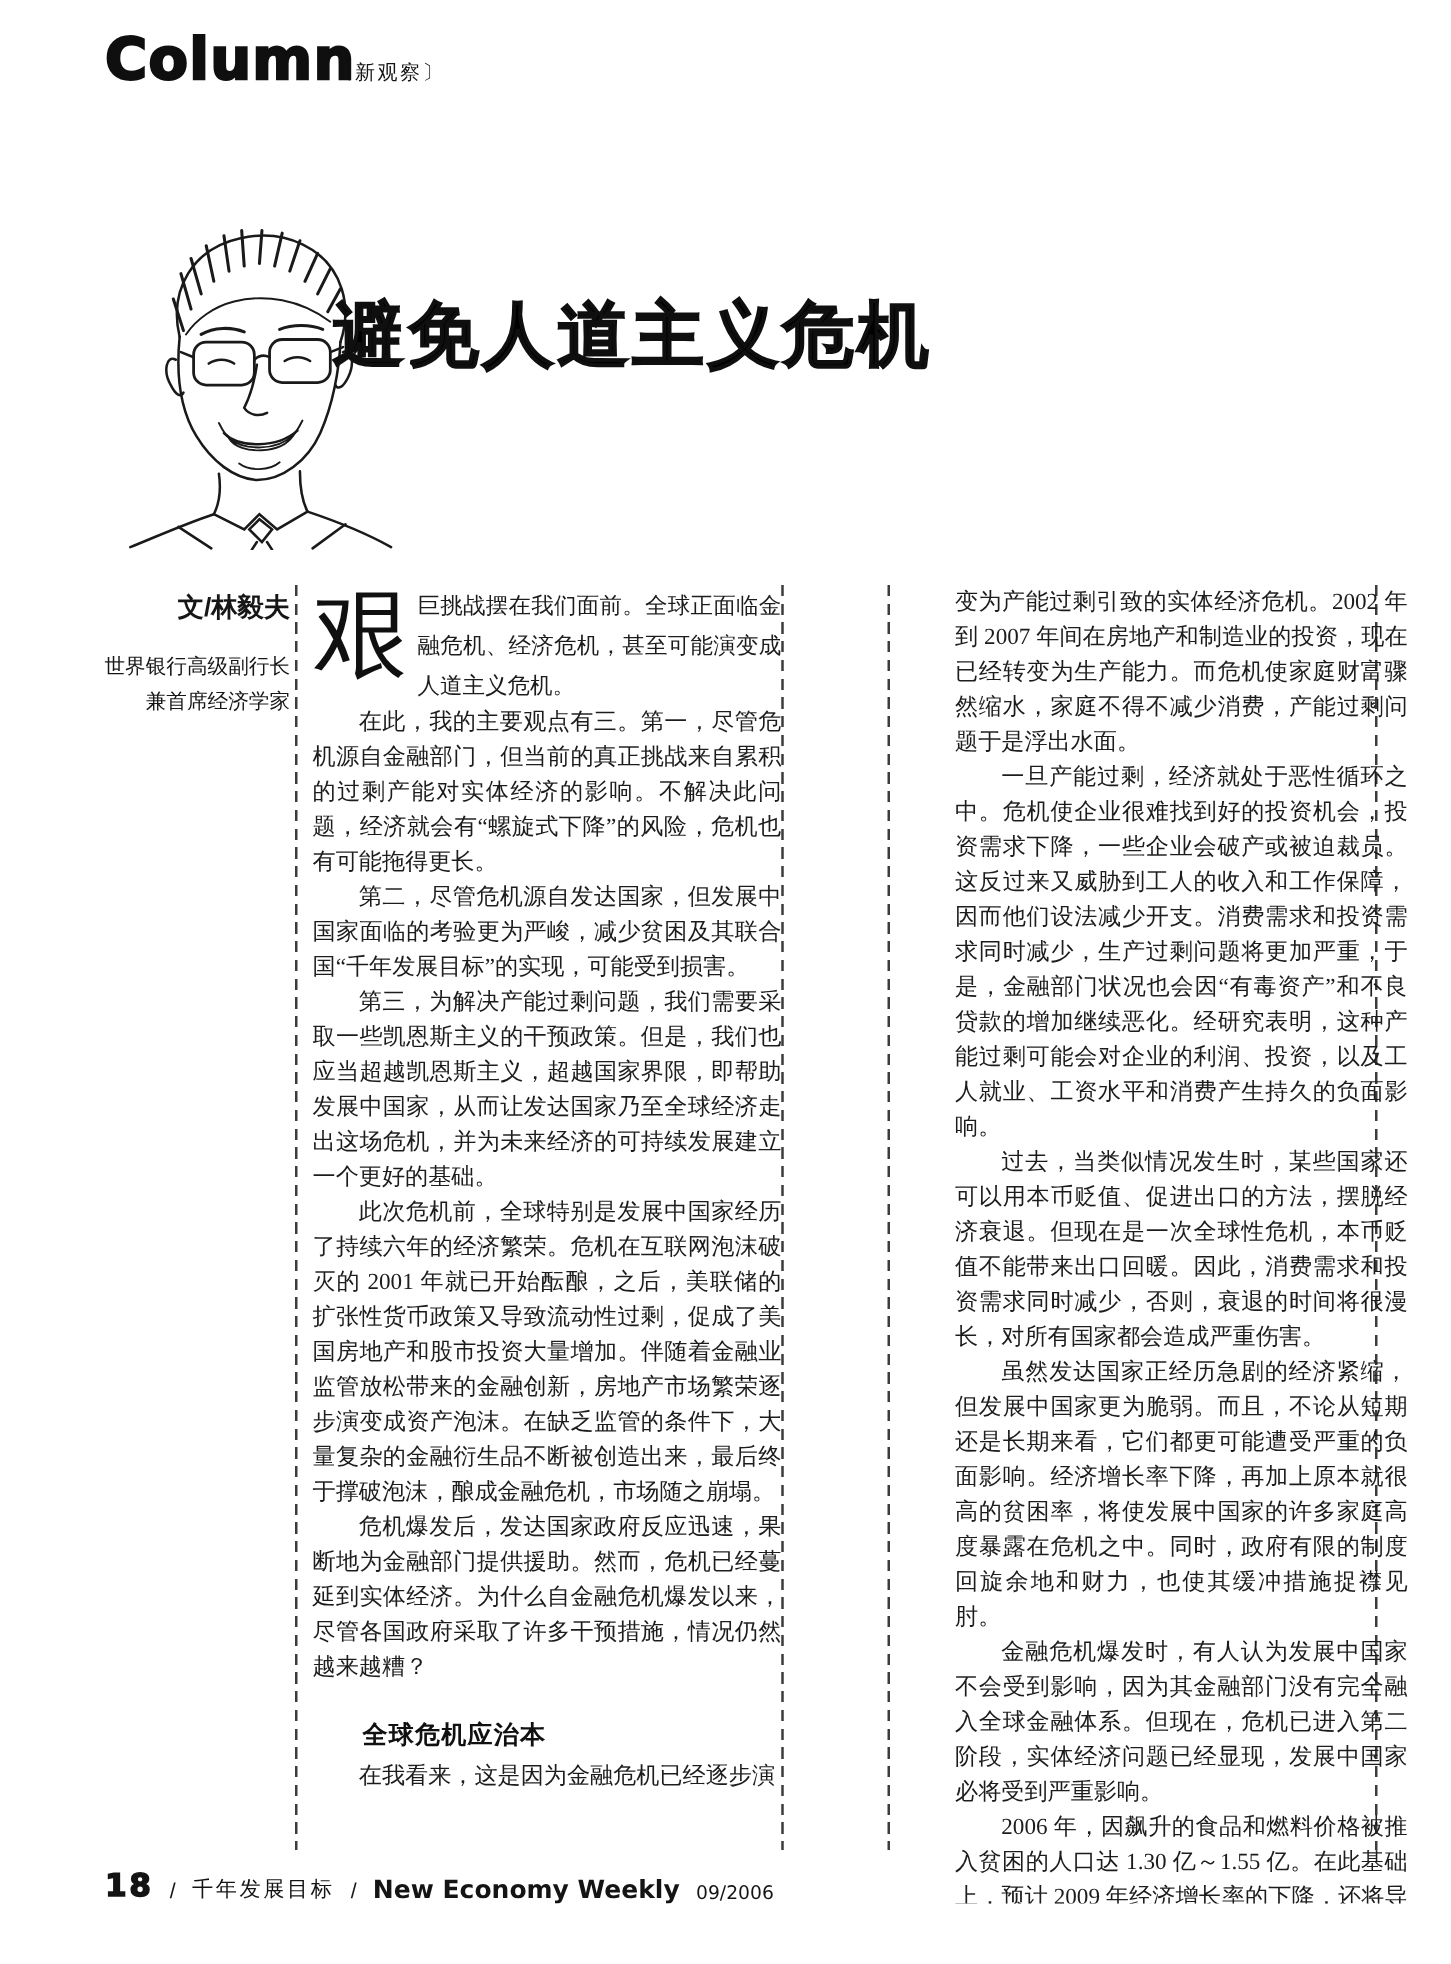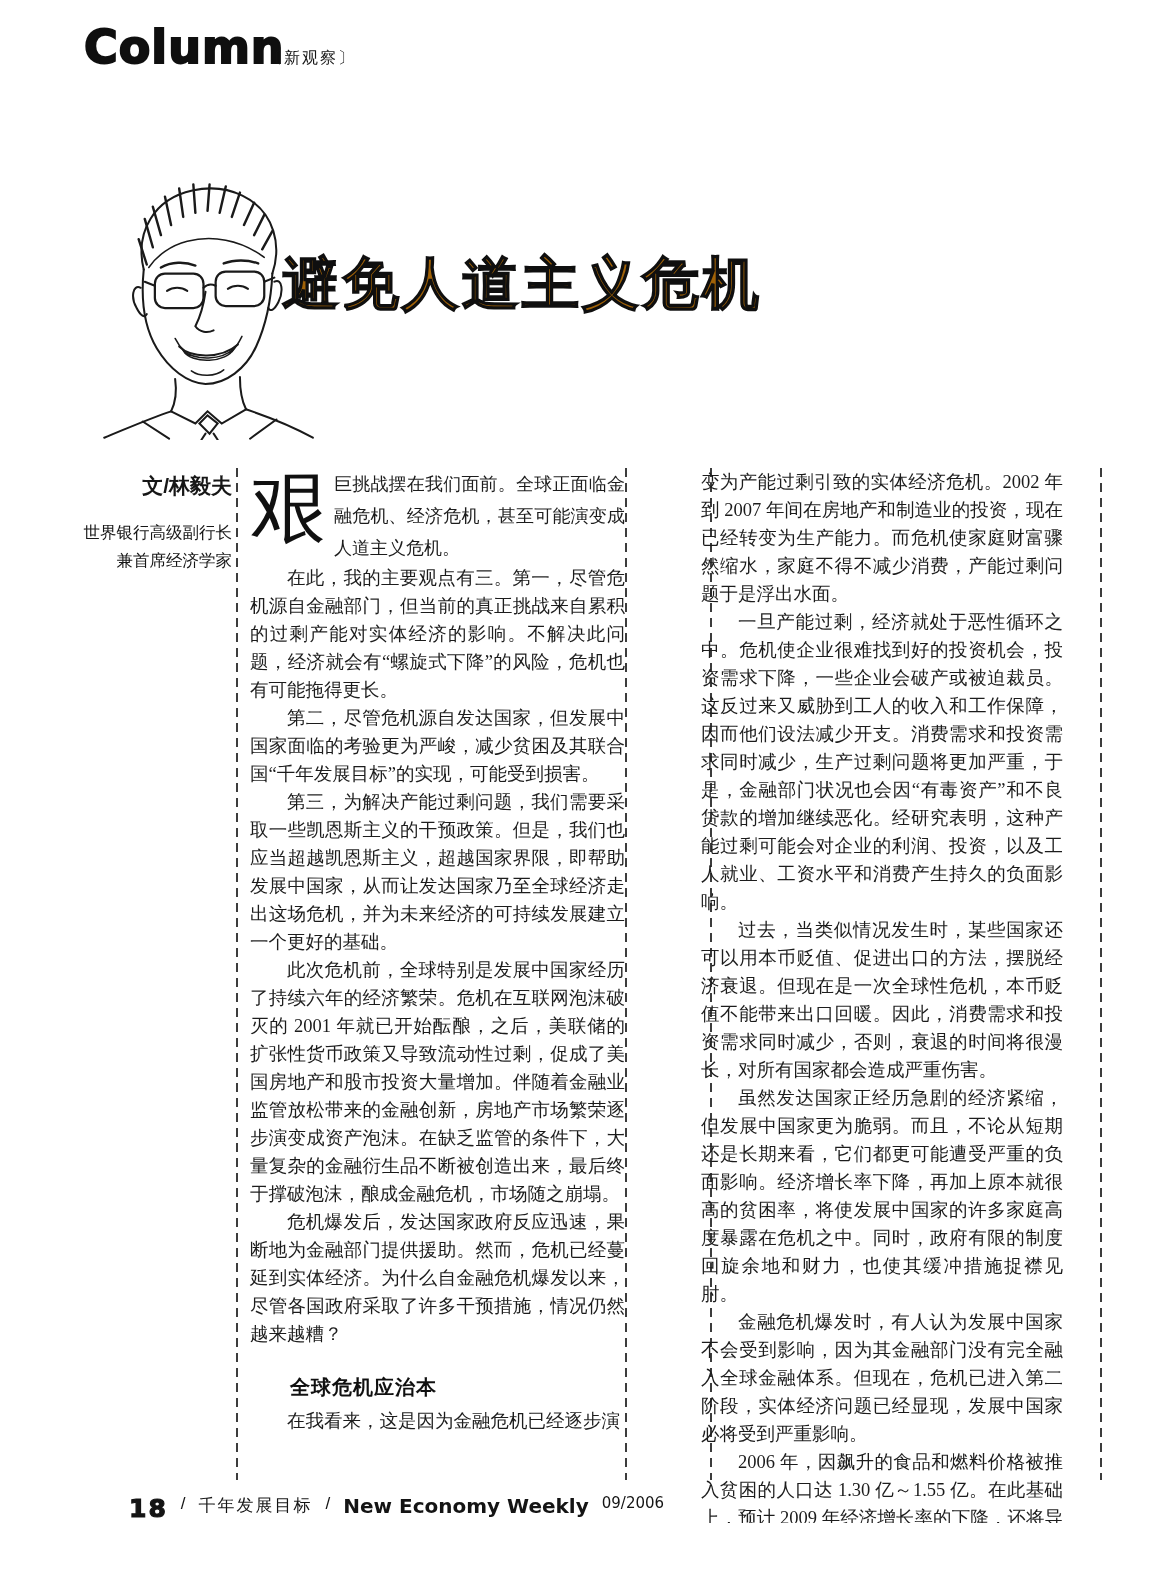--- a/index.html
+++ b/index.html
@@ -16,50 +16,50 @@
     letter-spacing:1px; color:#0f0f0f; -webkit-text-stroke:2px #0f0f0f;
   }
   .brand-tag {
     position:absolute; left:266px; top:48px;
     font-family:"Liberation Sans",sans-serif; font-size:16px; letter-spacing:2px; color:#141414;
   }
   
   .portrait { position:absolute; left:86px; top:168px; width:238px; height:272px; }
   
   .title {
-    position:absolute; left:266px; top:230px; margin:16px;
+    position:absolute; left:266px; top:230px; margin:0;
     font-family:"Liberation Sans","DejaVu Sans",sans-serif; font-weight:700; font-size:57px;
-    letter-spacing:3px; color:#a16207; -webkit-text-stroke:1.5px #0f0f0f; white-space:nowrap;
+    letter-spacing:3px; color:#000000; -webkit-text-stroke:1.5px #0f0f0f; white-space:nowrap;
   }
   
   .byline { position:absolute; left:54px; top:472px; width:178px; text-align:right; color:#161616; }
   .byline-author { font-family:"Liberation Sans",sans-serif; font-weight:700; font-size:21px; margin-bottom:19px; }
   .byline-role { font-size:16.5px; line-height:28px; }
   
   .vdash {
     position:absolute; top:468px; height:1012px; width:2px;
     background:repeating-linear-gradient(to bottom, #3c3c3c 0 9px, transparent 9px 15px);
   }
   
   .col { position:absolute; }
   .col-left  { left:250px; top:466px; width:375px; }
-  .col-right { left:701px; top:462px; width:362px; padding-top:6px; }
+  .col-right { left:764px; top:462px; width:362px; padding-top:6px; }
   .dropcap-row { display:flex; }
   .dropcap { flex:0 0 84px; width:84px; font-size:76px; line-height:86px; color:#101010; }
   .intro { flex:1; margin:0; font-size:18px; line-height:32px; text-align:justify; padding-top:2px; }
   .sec-heading {
     margin:18px 0 6px 40px;
     font-family:"Liberation Sans",sans-serif; font-weight:700; font-size:20px; color:#101010;
     letter-spacing:1px;
   }
   .h2b { margin-top:26px; }
   .para { margin:0; font-size:18.5px; line-height:28px; text-align:justify; text-indent:2em; }
   .no-indent { text-indent:0; }
   
-  .footer { position:absolute; left:84px; top:1494px; display:flex; align-items:flex-start; gap:13px; color:#141414;margin-left:45px; }
+  .footer { position:absolute; left:84px; top:1494px; display:flex; align-items:flex-end; gap:13px; color:#141414; }
   .pg { font-family:"DejaVu Sans",sans-serif; font-weight:900; font-size:25px; letter-spacing:2px; -webkit-text-stroke:1.2px #141414; }
   .sep { font-family:"Liberation Sans",sans-serif; font-size:17px; }
   .jcn { font-family:"Liberation Sans",sans-serif; font-size:17px; letter-spacing:2px; }
   .jen { font-family:"DejaVu Sans",sans-serif; font-weight:600; font-size:20px; }
   .issue { font-family:"DejaVu Sans",sans-serif; font-size:15px; }
 </style>
 </head>
 <body>
 
 <div class="page">

